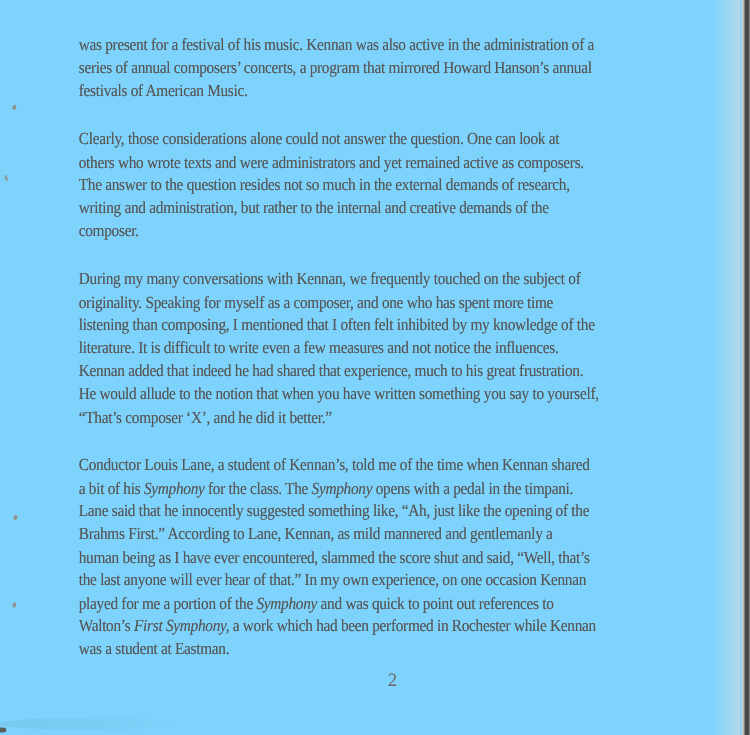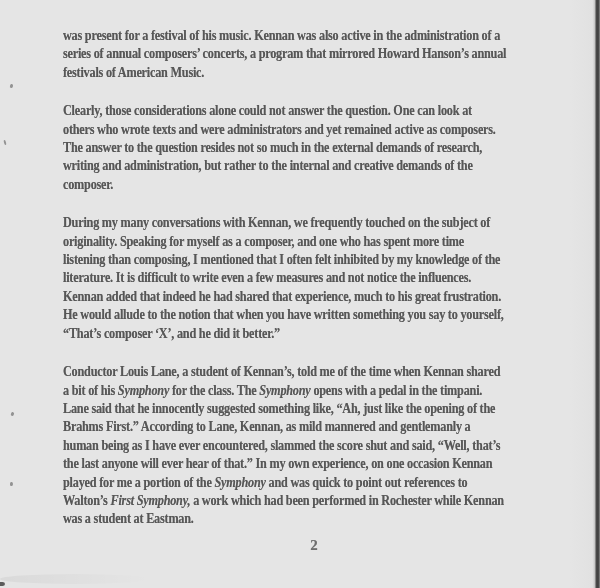--- a/index.html
+++ b/index.html
@@ -5,23 +5,22 @@
   html, body { margin: 0; padding: 0; }
   body {
     width: 600px; height: 588px;
     background: #ffffff;
     font-family: "Liberation Serif", serif;
     overflow: hidden;
   }
   .page {
     position: relative;
     width: 600px; height: 588px;
-    background: #e5e5e5;
+    background: #7dd3fc;
     overflow: hidden;
-    font-weight: bold;
   }
   .text-block {
     position: absolute;
     left: 63px; top: 27px;
     width: 558px;
     transform: scaleX(0.9);
     transform-origin: 0 0;
     color: #575757;
     font-size: 13.6px;
     line-height: 18.4px;

